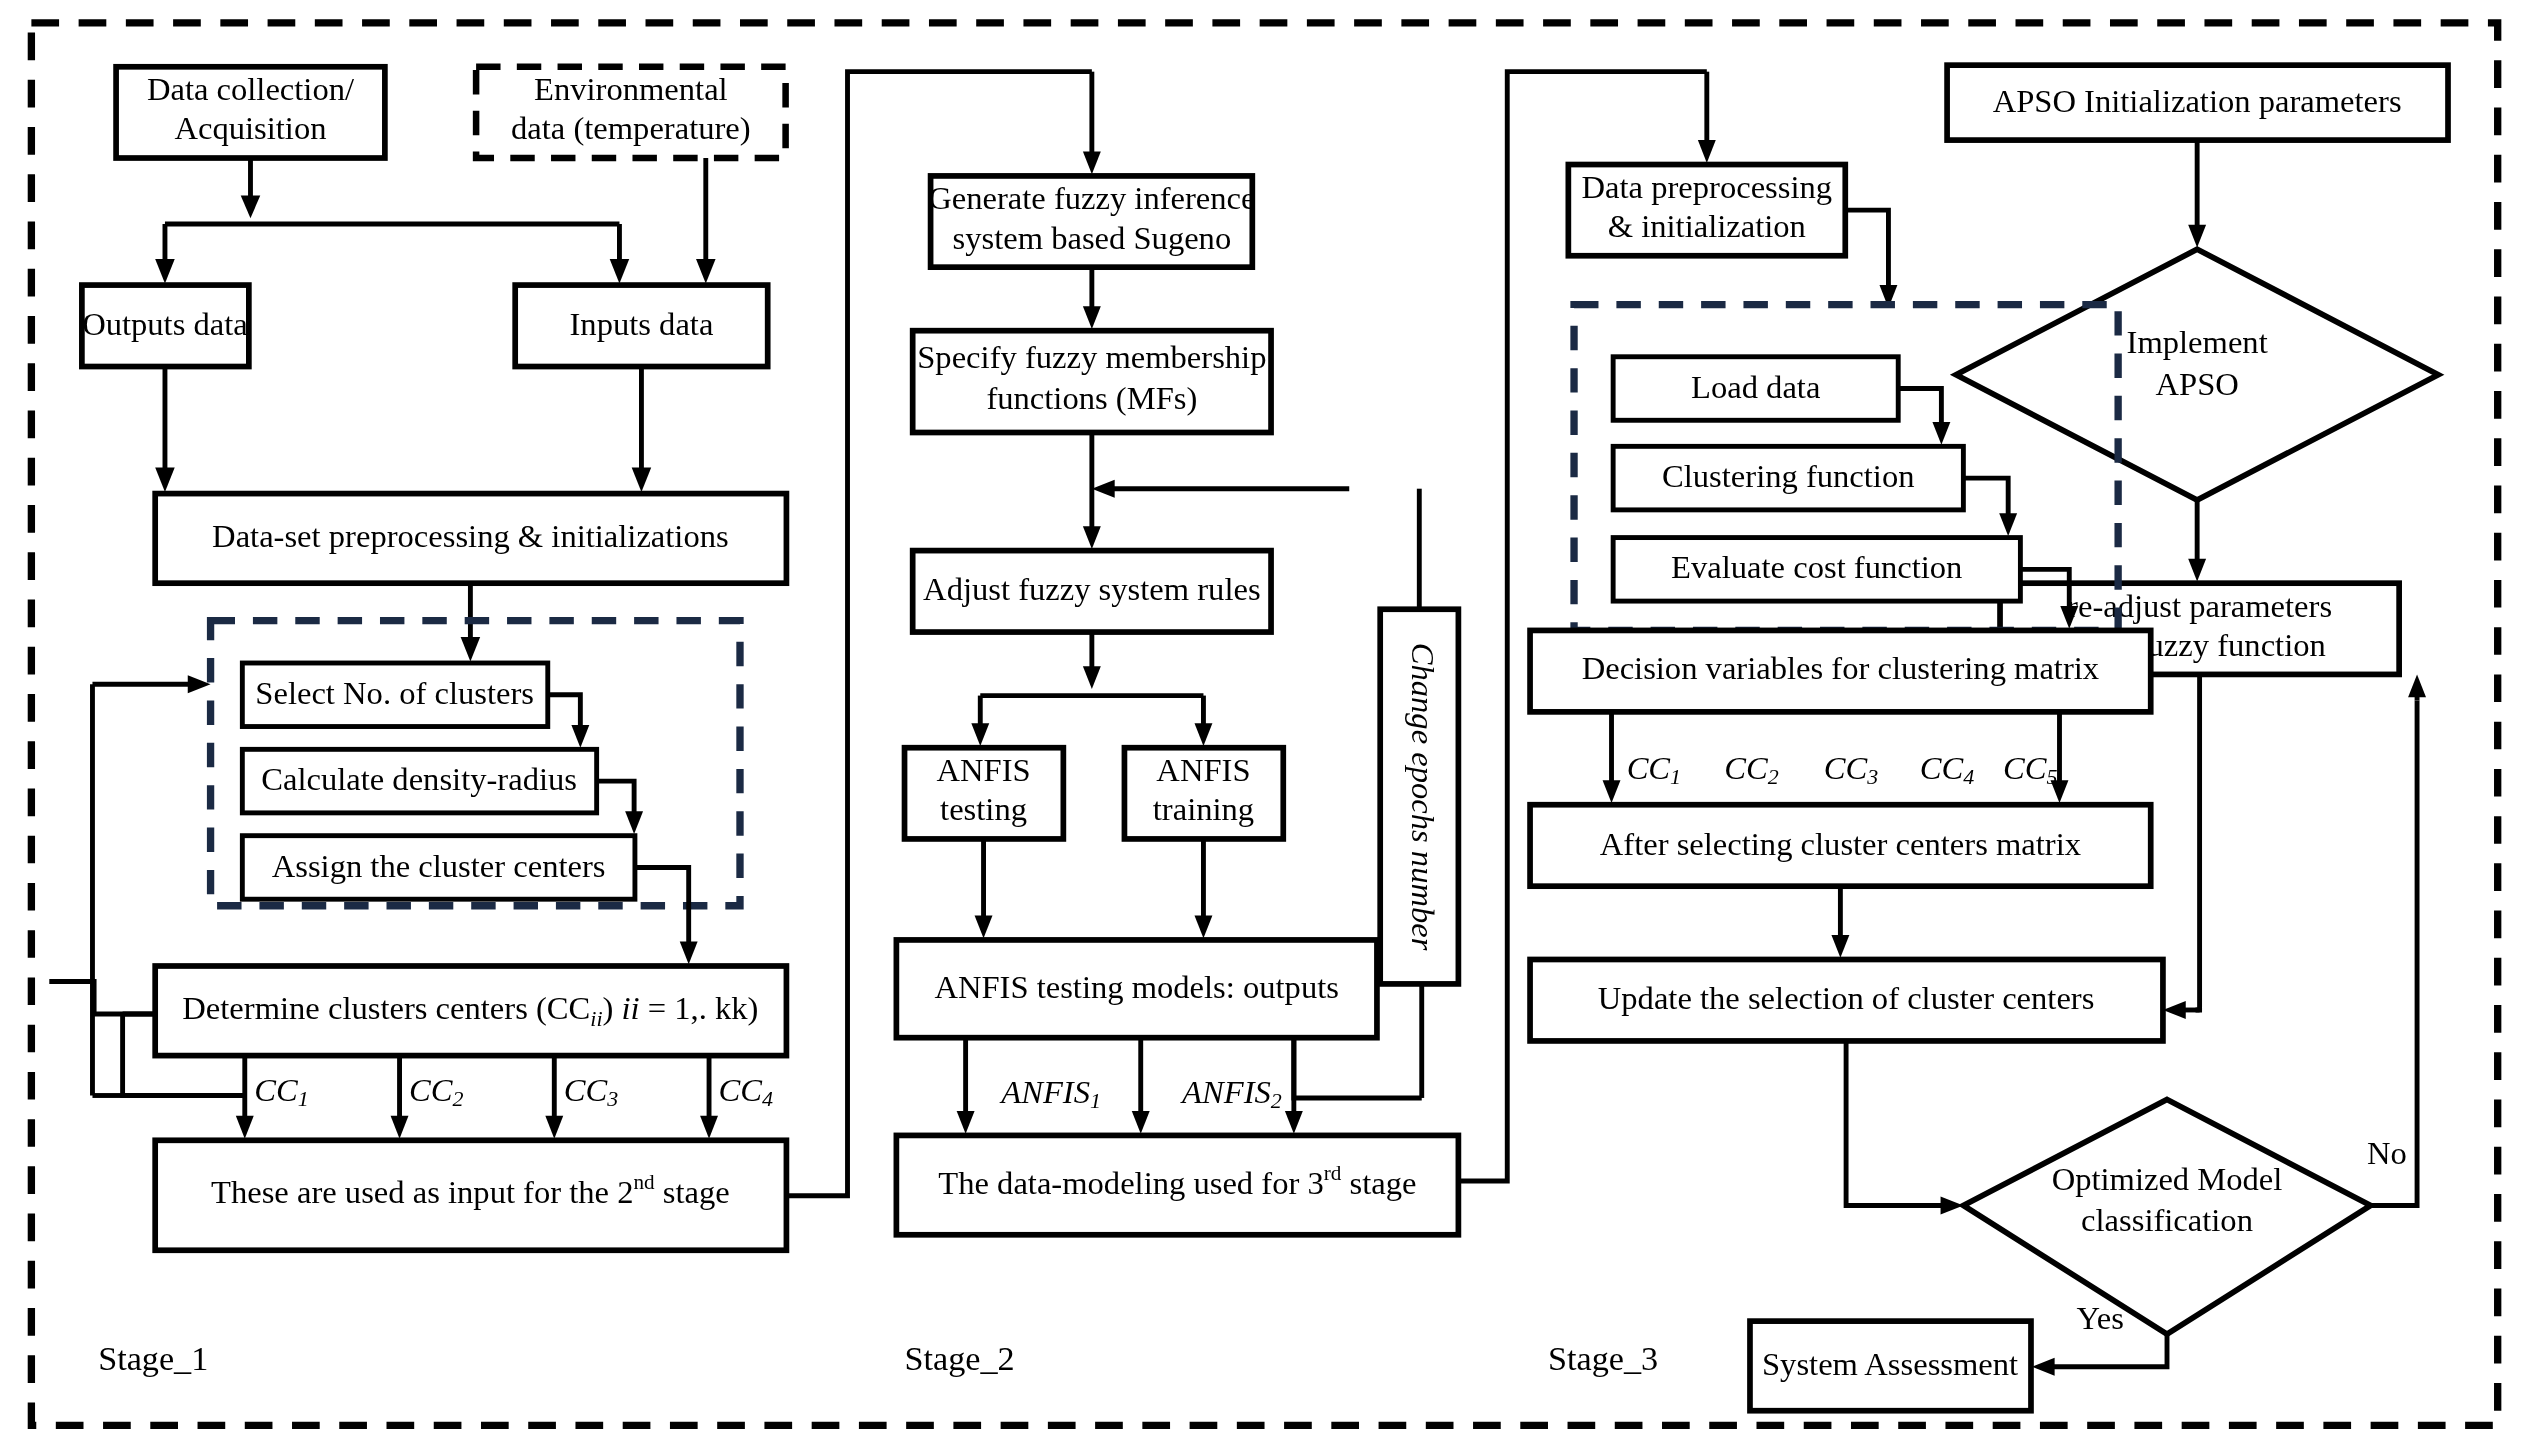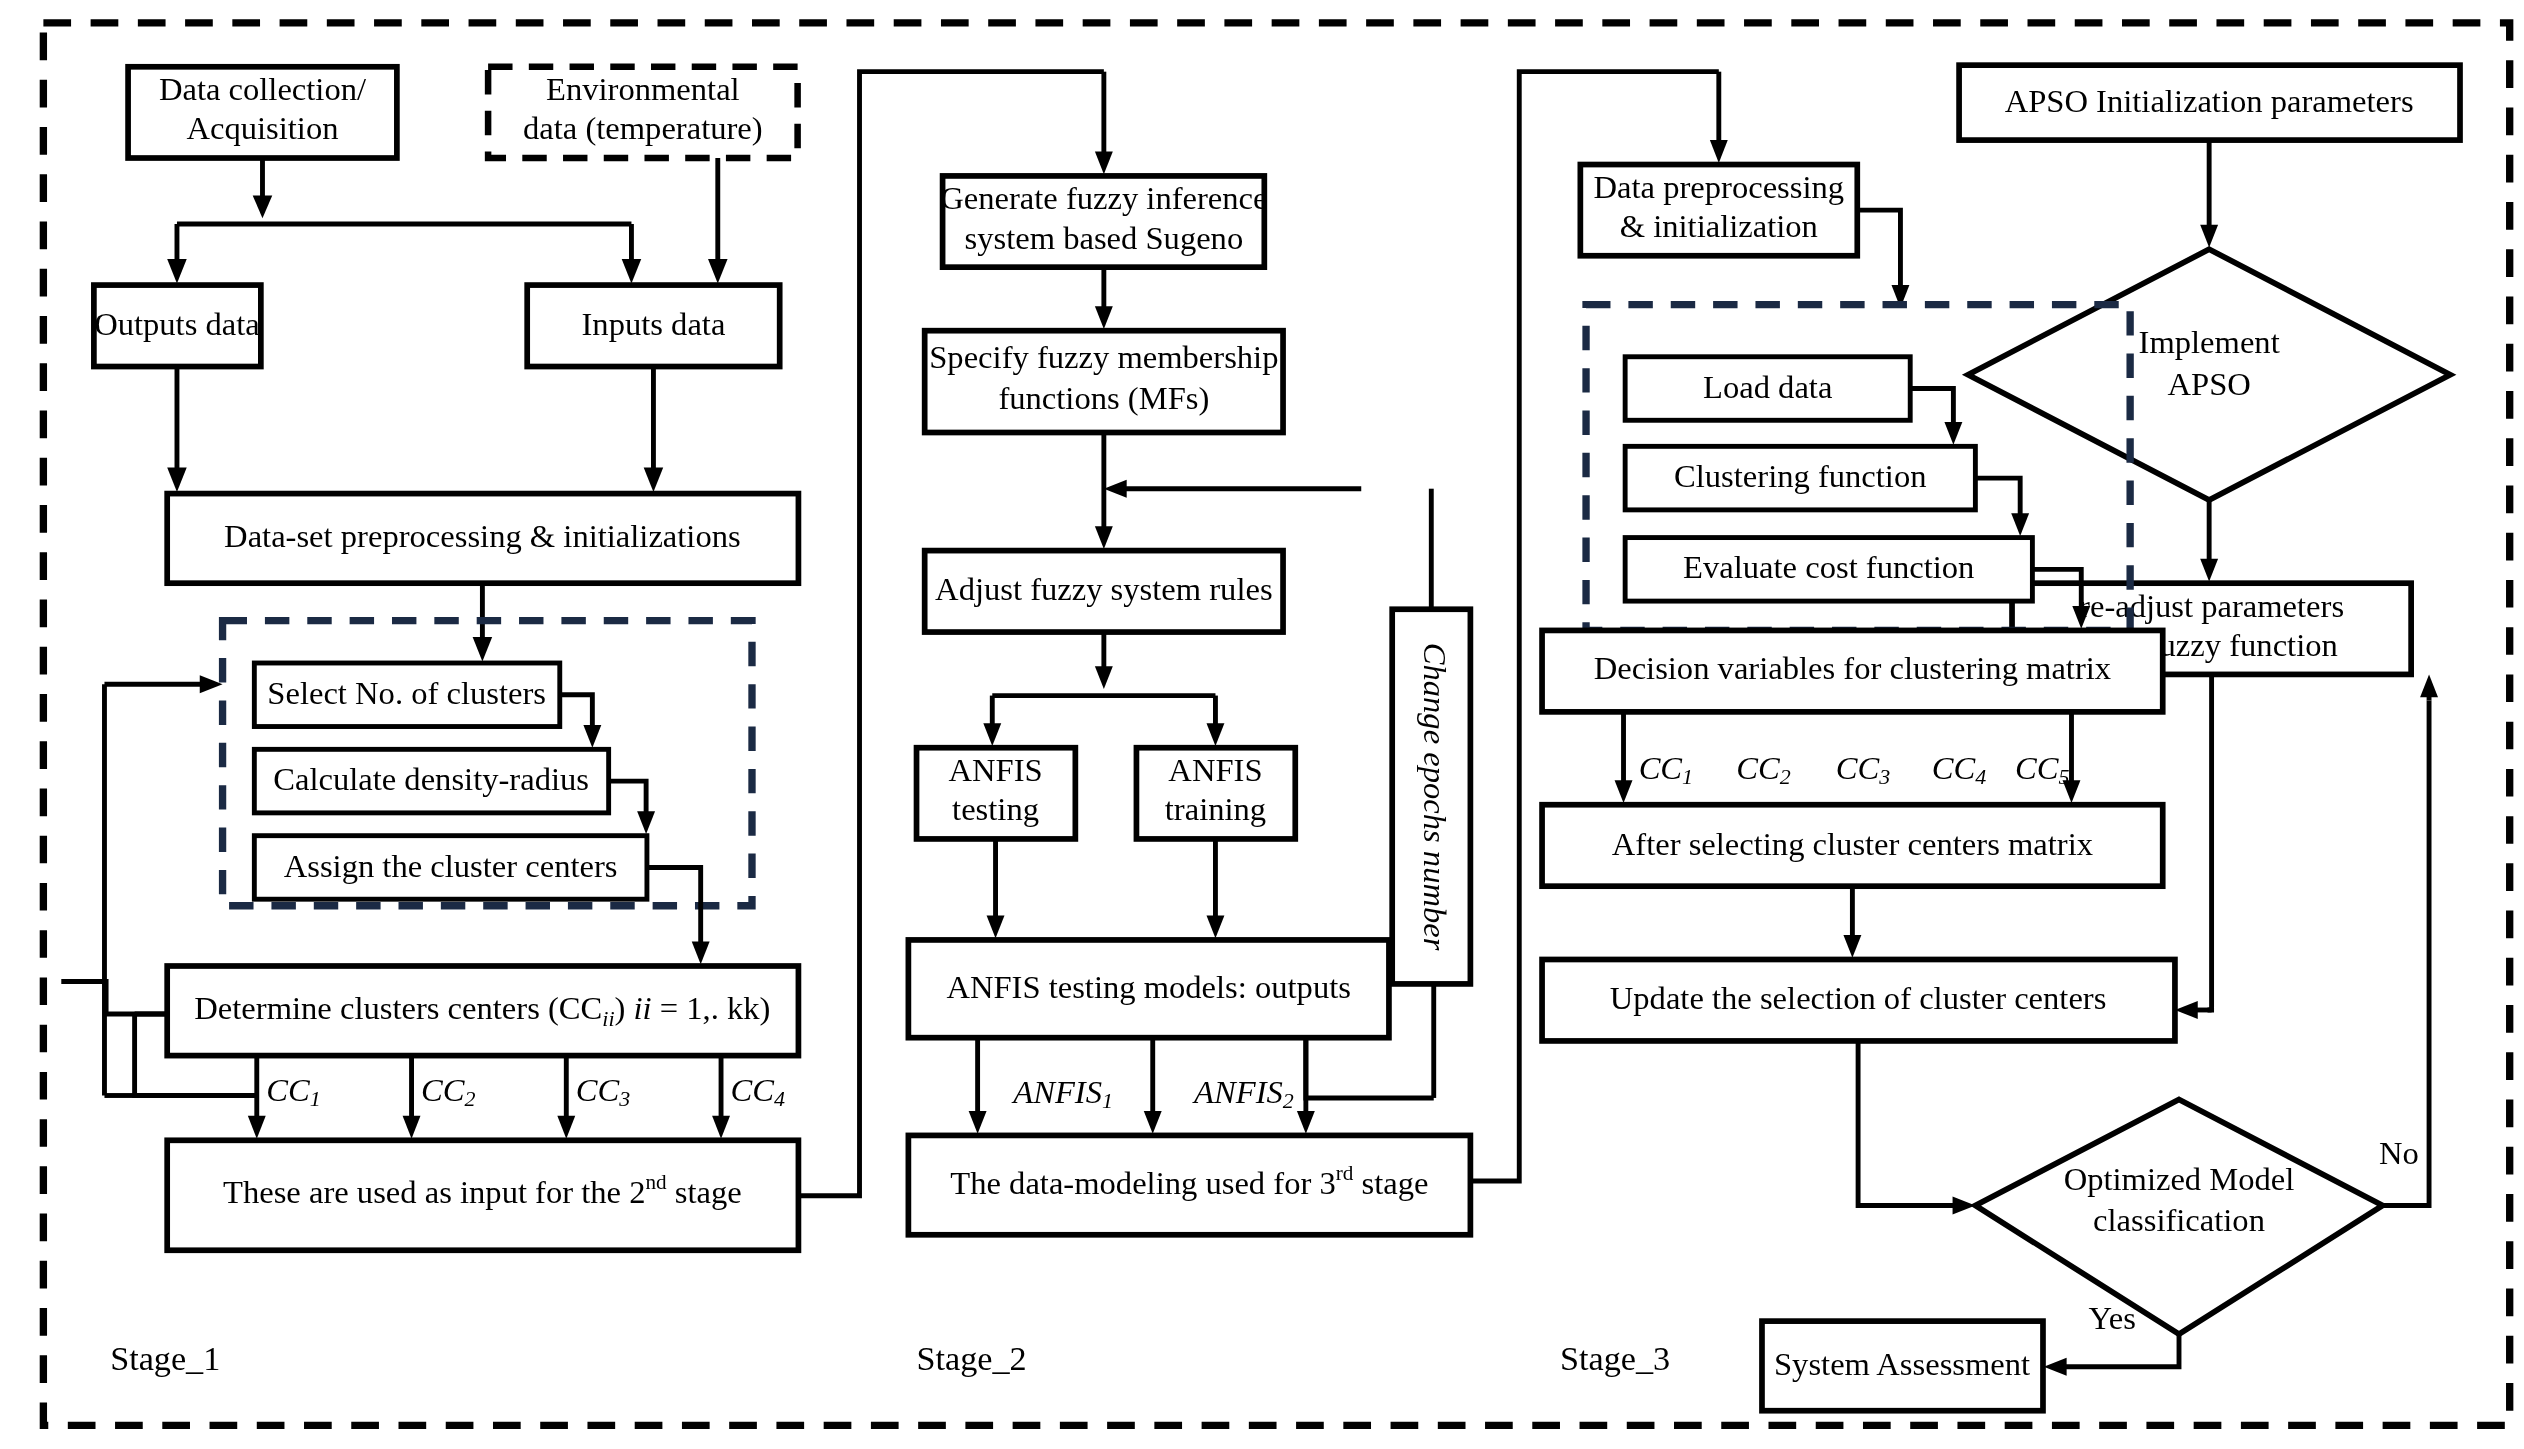--- a/index.html
+++ b/index.html
@@ -1,17 +1,17 @@
 <!DOCTYPE html>
 <html style="font-size:13px"><head>
 <meta charset="utf-8">
 <style>
   html,body{margin:0;padding:0;background:#ffffff;}
   #root{position:relative;width:2055px;height:1449px;background:#fff;
-        font-family:"Liberation Serif","DejaVu Serif",serif;margin-left:12px;}
+        font-family:"Liberation Serif","DejaVu Serif",serif;}
   svg{position:absolute;left:0;top:0;width:2525px;height:1449px;}
   .nd{fill:#fff;stroke:#000;stroke-width:7;}
   .nd-thin{fill:#fff;stroke:#000;stroke-width:6;}
   .ln{stroke:#000;stroke-width:6;fill:none;}
   .dash-outer{fill:none;stroke:#000;stroke-width:9;stroke-dasharray:34 24;}
   .dash-blue{fill:none;stroke:#1b2a44;stroke-width:9;stroke-dasharray:30 22;}
   .dash-box{fill:#fff;stroke:#000;stroke-width:8;stroke-dasharray:30 20;}
   .t{font-family:"Liberation Serif","DejaVu Serif",serif;fill:#000;
      font-size:40px;text-anchor:middle;dominant-baseline:middle;}
   .t-lbl{font-family:"Liberation Serif","DejaVu Serif",serif;fill:#000;

